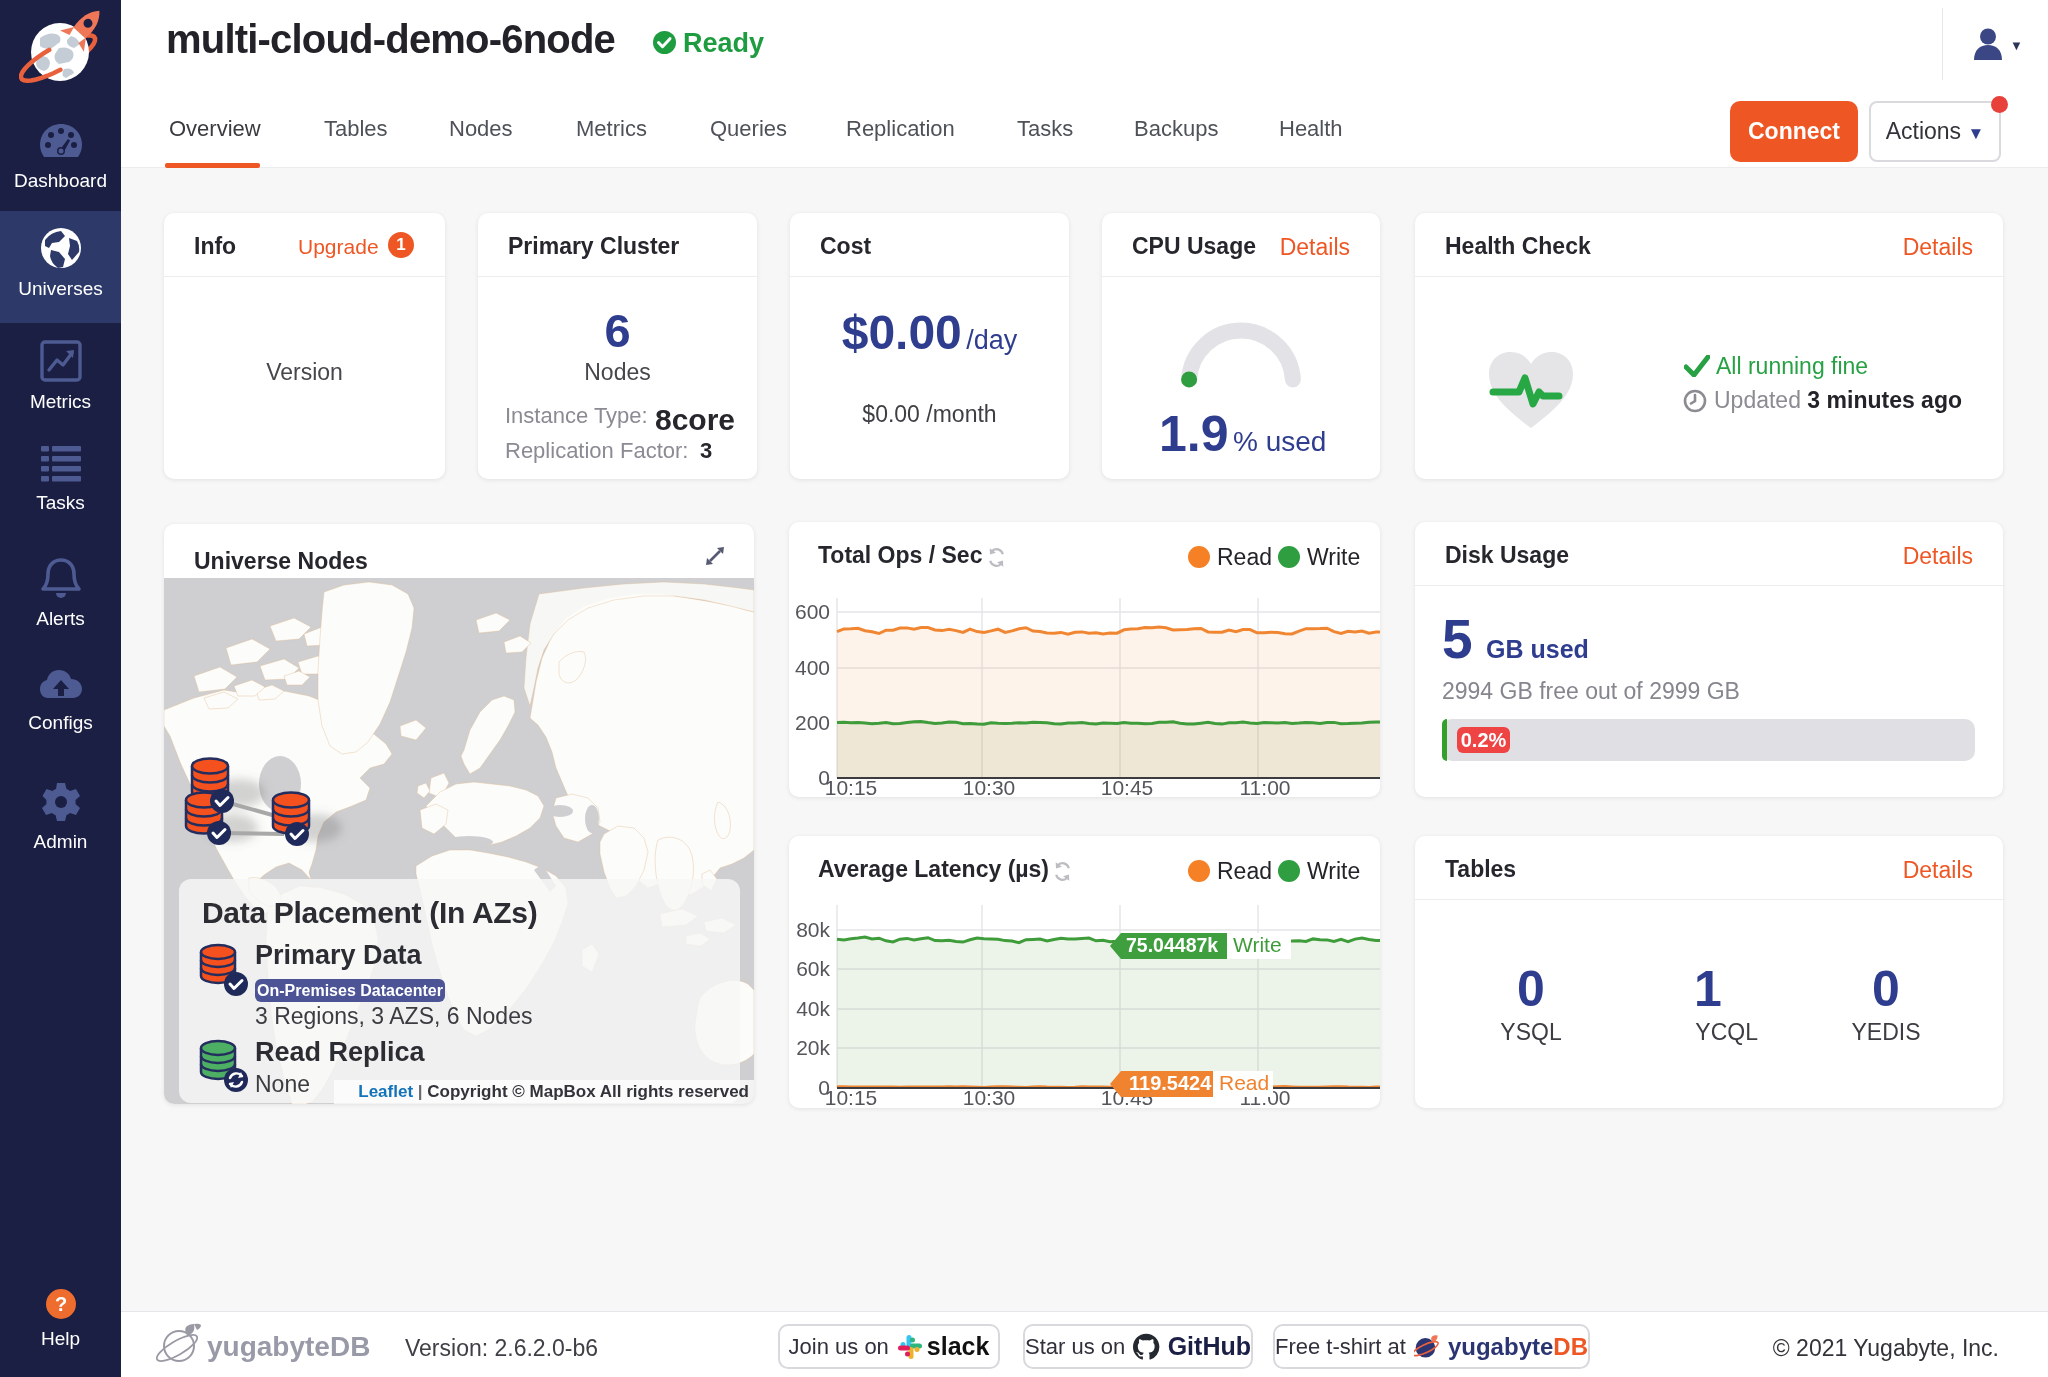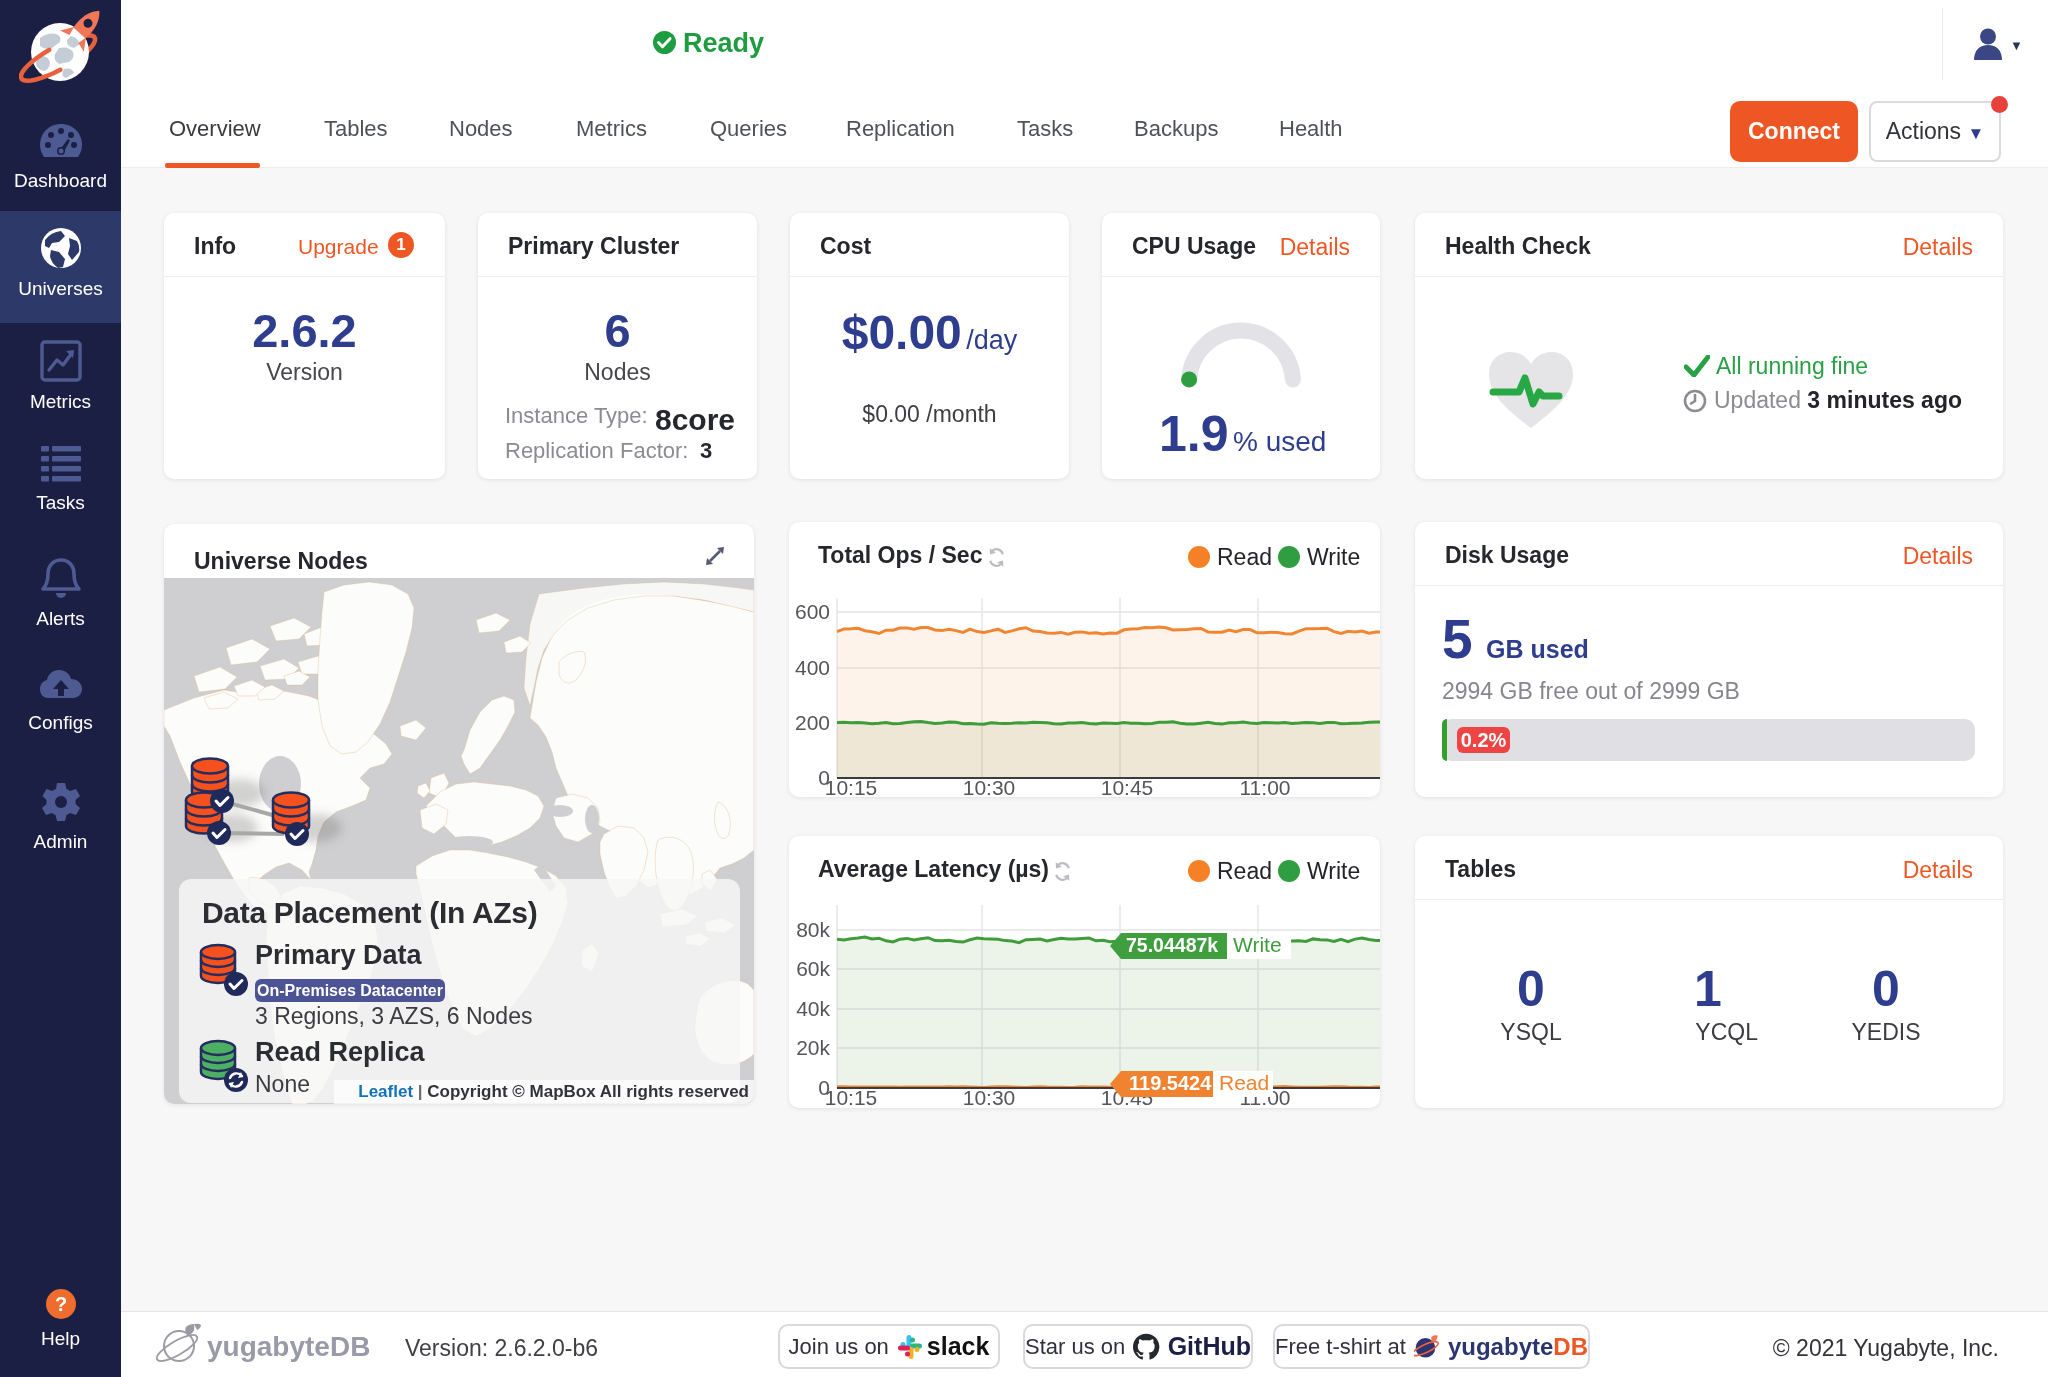--- a/index.html
+++ b/index.html
@@ -125,20 +125,21 @@
   </div>
   <div class="nav-item" style="top:1288px">
     <svg width="32" height="32" viewBox="0 0 32 32">
           <circle cx="16" cy="16" r="15" fill="#ee6c2d"></circle>
           <text x="16" y="23" text-anchor="middle" font-size="20" font-weight="bold" fill="#fff" font-family="Liberation Sans,sans-serif">?</text>
         </svg>
     Help
   </div>
 </div>
 <div id="header">
+  <div id="title">multi-cloud-demo-6node</div>
   <svg class="abs" style="left:532px;top:31px" width="23" height="23" viewBox="0 0 23 23">
         <circle cx="11.5" cy="11.5" r="11.5" fill="#1e9c40"></circle>
         <path d="M5.5,11.5 l4,4.2 7.5,-8" fill="none" stroke="#fff" stroke-width="3" stroke-linecap="round" stroke-linejoin="round"></path>
       </svg>
   <div class="abs" style="left:562px;top:28px;font-size:27px;font-weight:bold;color:#1e9c40">Ready</div>
   <div class="tab" style="left:48px;color:#3a3b40">Overview</div>
   <div class="tab" style="left:203px">Tables</div>
   <div class="tab" style="left:328px">Nodes</div>
   <div class="tab" style="left:455px">Metrics</div>
   <div class="tab" style="left:589px">Queries</div>
@@ -157,21 +158,20 @@
       </svg>
   <div class="abs" style="left:1889px;top:38px;color:#2b3558;font-size:13px">▼</div>
 </div>
 
 <div class="card" style="left:164px;top:213px;width:281px;height:266px">
   <div class="card-head">
     <div class="card-title">Info</div>
     <div class="abs" style="left:134px;top:22px;font-size:21px;color:#ee5724">Upgrade</div>
     <div class="abs" style="left:224px;top:19px;width:26px;height:26px;border-radius:50%;background:#ee5724;color:#fff;font-size:17px;font-weight:bold;text-align:center;line-height:26px">1</div>
   </div>
-  <div class="ctr bignum" style="top:90px;font-size:47px">2.6.2</div>
   <div class="ctr" style="top:146px;font-size:23px;color:#46474c">Version</div>
 </div>
 <div class="card" style="left:478px;top:213px;width:279px;height:266px">
   <div class="card-head">
         <div class="card-title">Primary Cluster</div>
       </div>
   <div class="ctr bignum" style="top:90px;font-size:47px">6</div>
   <div class="ctr" style="top:146px;font-size:23px;color:#46474c">Nodes</div>
   <div class="abs" style="left:27px;top:190px;font-size:22px;color:#8a8b93">Instance Type:</div>
   <div class="abs" style="left:177px;top:190px;font-size:30px;font-weight:bold;color:#26272d">8core</div>

